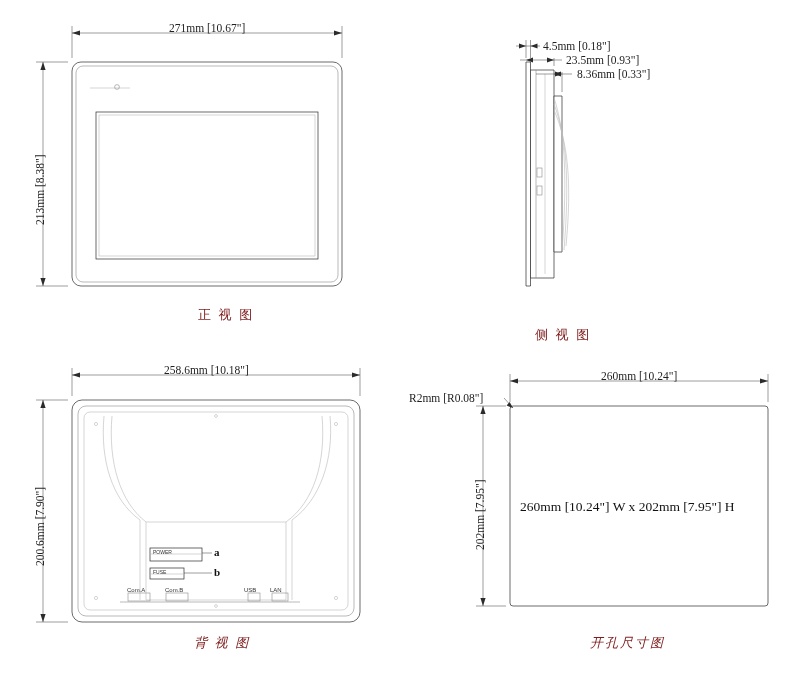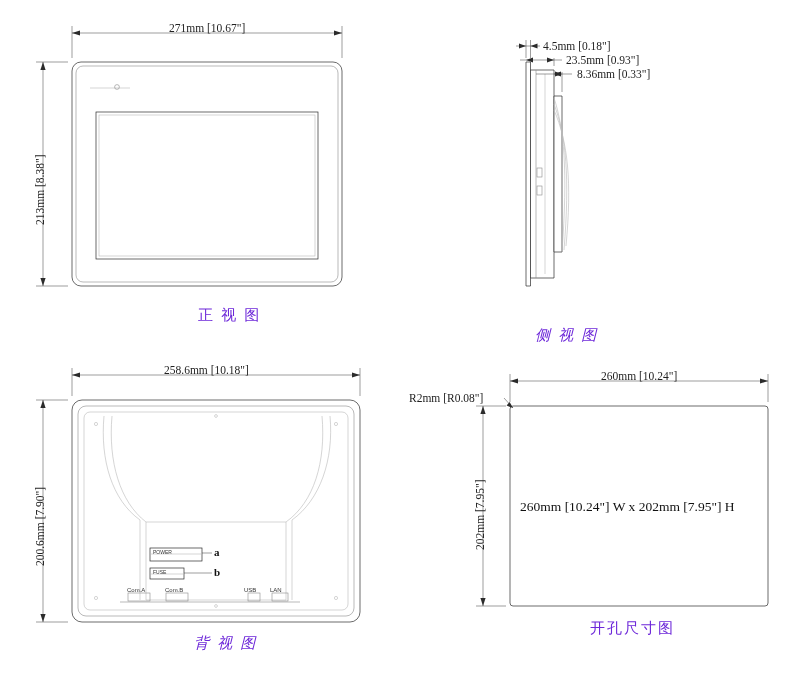--- a/index.html
+++ b/index.html
@@ -20,22 +20,22 @@
     left: 0; top: 0;
     width: 799px;
     height: 681px;
   }
   .panel {
     position: absolute;
   }
   .caption {
     position: absolute;
     font-family: "Liberation Sans", sans-serif;
-    font-size: 15px;
-    color: #6d28d9;
+    font-size: 13px;
+    color: #7f1d1d;
     letter-spacing: 2px;
     white-space: nowrap;
   }
   .dimtext {
     position: absolute;
     font-family: "Liberation Serif", serif;
     font-size: 11.5px;
     color: #222;
     white-space: nowrap;
   }
@@ -135,21 +135,21 @@
       <path d="M114,60 L107,57.6 L107,62.4 Z" fill="#2b2b2b"></path>
 
       <line class="ext" x1="122" y1="92" x2="122" y2="72"></line>
       <line class="ext" x1="96" y1="74" x2="132" y2="74"></line>
       <path d="M114,74 L121,71.6 L121,76.4 Z" fill="#2b2b2b"></path>
       <path d="M122,74 L115,71.6 L115,76.4 Z" fill="#2b2b2b"></path>
     </svg>
     <div class="dimtext" style="left:103px;top:40px;">4.5mm [0.18"]</div>
     <div class="dimtext" style="left:126px;top:54px;">23.5mm [0.93"]</div>
     <div class="dimtext" style="left:137px;top:68px;">8.36mm [0.33"]</div>
-    <div class="caption" style="left:95px;top:326px;font-style:italic;">侧 视 图</div>
+    <div class="caption" style="left:95px;top:326px;">侧 视 图</div>
   </div>
 
   <div class="panel" style="left:0;top:350px;width:400px;height:331px;">
     <svg width="400" height="331" viewBox="0 0 400 331">
 
       <rect class="ln fillw" x="72" y="50" width="288" height="222" rx="10" ry="10"></rect>
       <rect class="ln-light" x="78" y="56" width="276" height="210" rx="8" ry="8"></rect>
       <rect class="ln-faint" x="84" y="62" width="264" height="198" rx="6" ry="6"></rect>
 
       <path class="ln-faint" d="M104,66 C100,110 112,150 140,170 L140,250"></path>
@@ -229,16 +229,16 @@
       <line class="ext" x1="106" y1="256" x2="76" y2="256"></line>
       <line class="ext" x1="83" y1="56" x2="83" y2="256"></line>
       <path d="M83,56 L80.4,64 L85.6,64 Z" fill="#2b2b2b"></path>
       <path d="M83,256 L80.4,248 L85.6,248 Z" fill="#2b2b2b"></path>
     </svg>
 
     <div class="dimtext" style="left:9px;top:42px;">R2mm [R0.08"]</div>
     <div class="dimtext" style="left:201px;top:20px;">260mm [10.24"]</div>
     <div class="dimtext vert" style="left:74px;top:200px;">202mm [7.95"]</div>
     <div class="bigtext" style="left:120px;top:149px;">260mm [10.24"] W x 202mm [7.95"] H</div>
-    <div class="caption" style="left:190px;top:269px;">开孔尺寸图</div>
+    <div class="caption" style="left:190px;top:284px;font-style:italic;">开孔尺寸图</div>
   </div>
 
 </div>
 
 </body></html>

